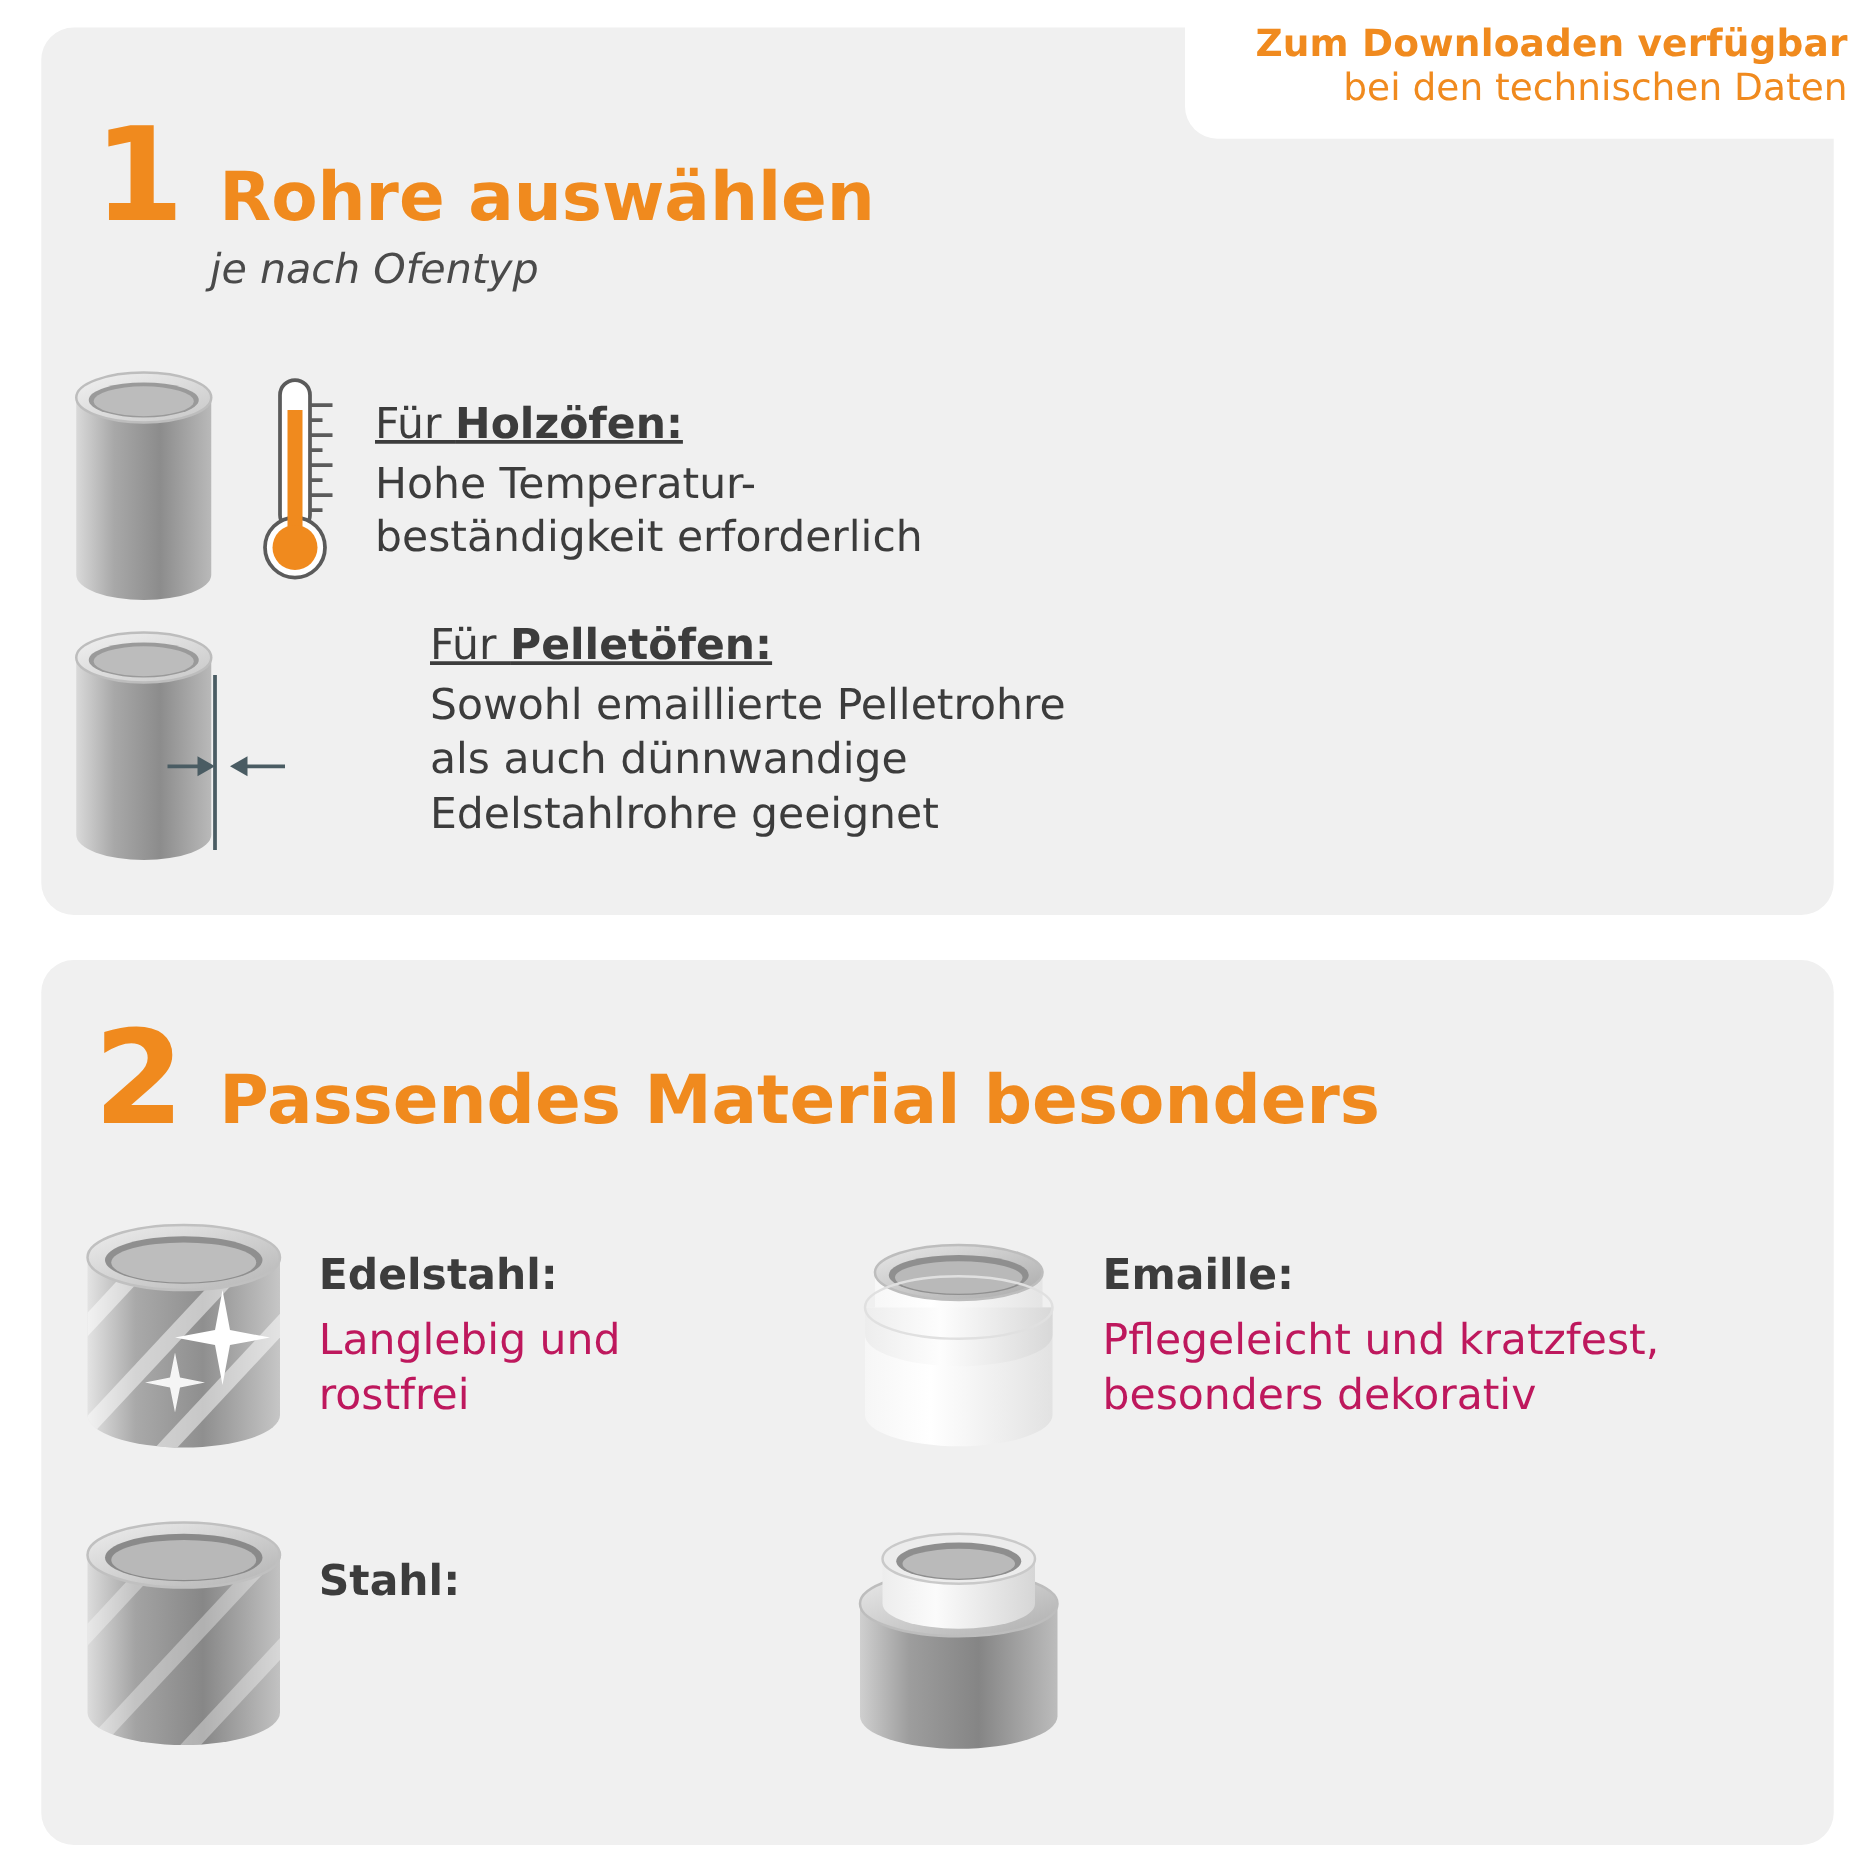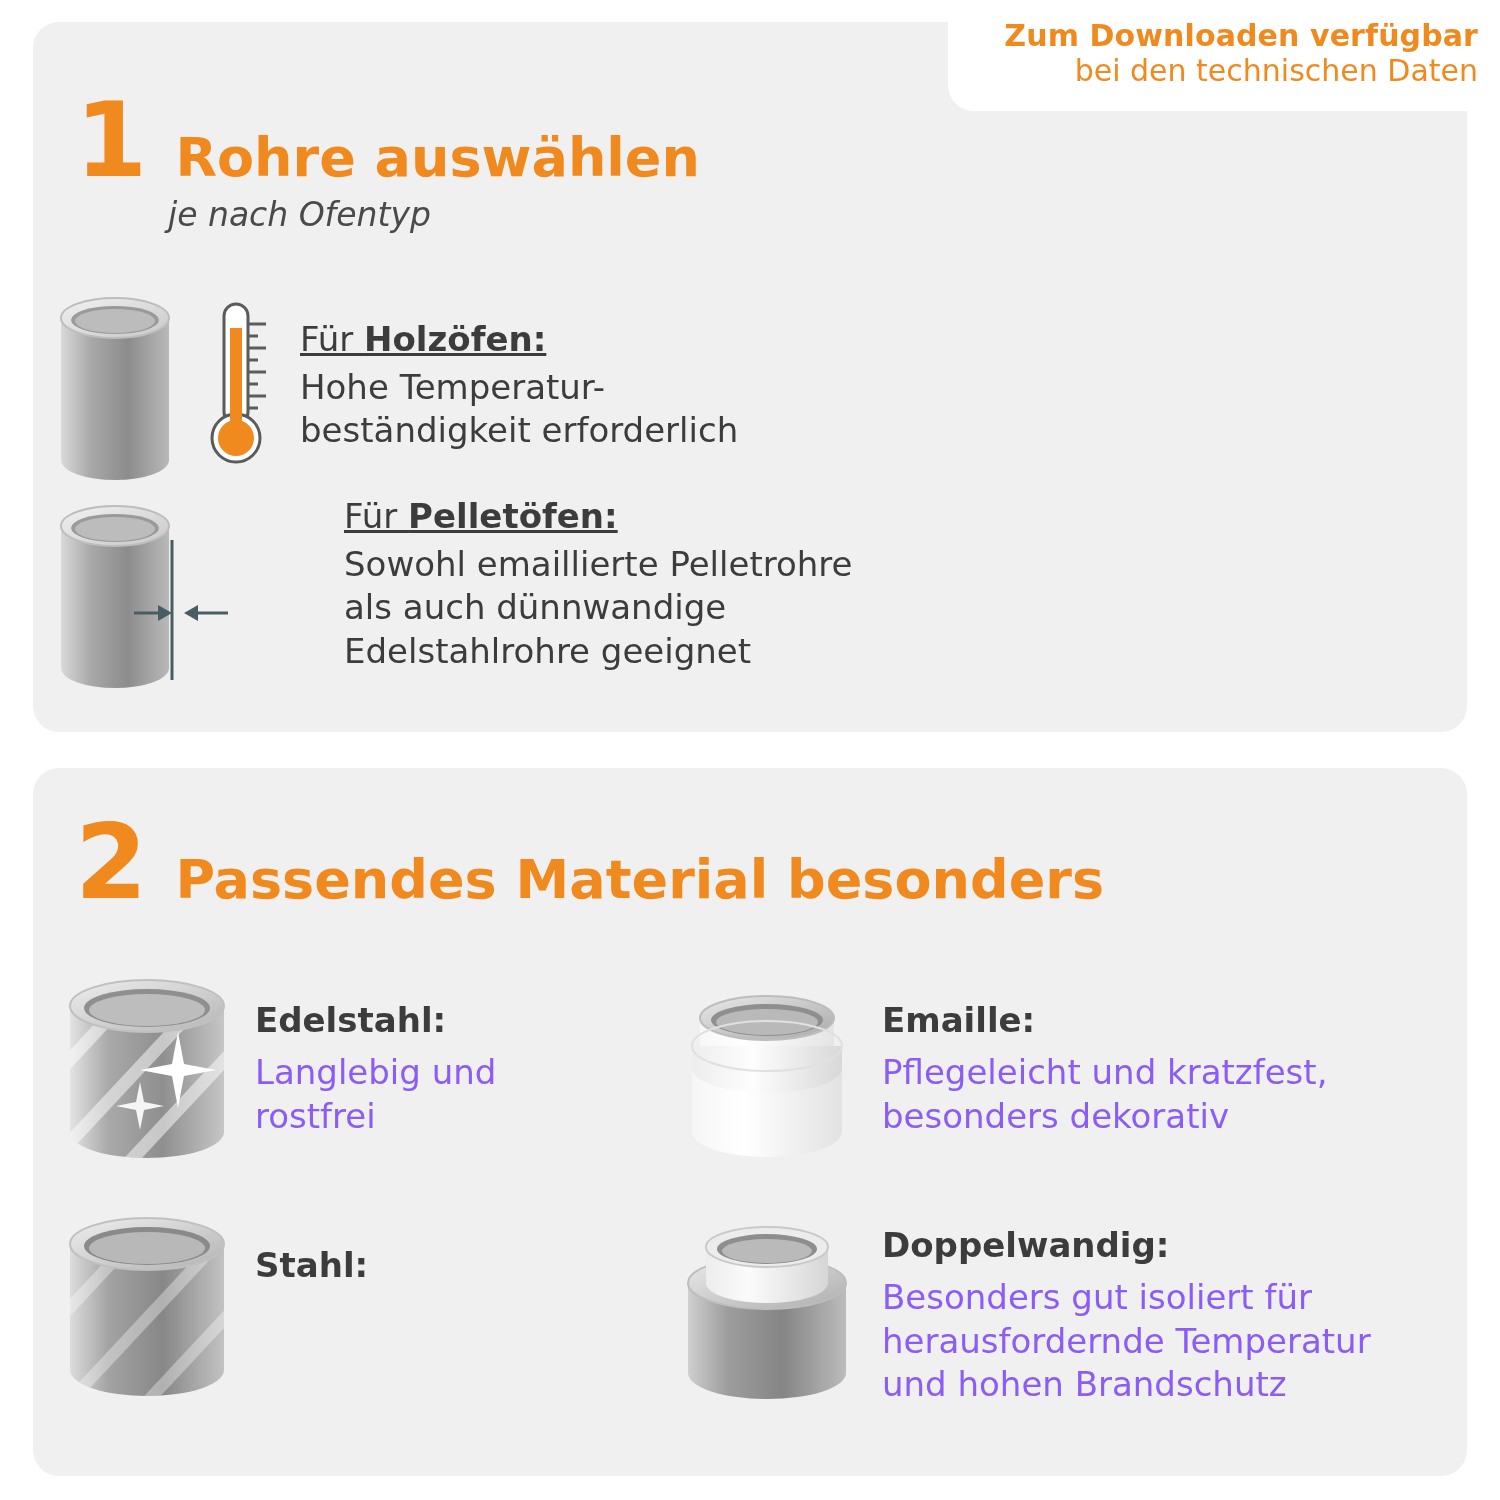--- a/index.html
+++ b/index.html
@@ -129,21 +129,21 @@
   
   .cell { position: absolute; }
   .cell .label {
     font-size: 34px;
     font-weight: bold;
     color: #3c3c3c;
     margin-bottom: 2px;
   }
   .cell .desc {
     font-size: 34px;
-    color: #8b5cf6;
+    color: #be185d;
     line-height: 1.28;
     margin-top: 11px;
   }
 
   #c1-txt { left: 255px; top: 1000px; width: 400px; }
   #c2-txt { left: 882px; top: 1000px; width: 560px; }
   #c3-txt { left: 255px; top: 1245px; width: 400px; }
   #c4-txt { left: 882px; top: 1225px; width: 580px; }
 
   #c1-img { position: absolute; left: 60px; top: 972px; }
@@ -402,20 +402,14 @@
       <path d="M8 78 L8 168 A79 26 0 0 0 166 168 L166 78 Z" fill="url(#gD1)"></path>
       <ellipse cx="87" cy="78" rx="79" ry="26" fill="url(#gD1t)" stroke="#bdbdbd" stroke-width="2"></ellipse>
 
       <path d="M26 42 L26 78 A61 20 0 0 0 148 78 L148 42 Z" fill="url(#gD2)"></path>
       <ellipse cx="87" cy="42" rx="61" ry="20" fill="#ececec" stroke="#c9c9c9" stroke-width="2"></ellipse>
       <ellipse cx="87" cy="44" rx="50" ry="15" fill="#8e8e8e"></ellipse>
       <ellipse cx="87" cy="46" rx="45" ry="12" fill="#bababa"></ellipse>
     </svg>
   </div>
 
-  <div class="cell" id="c4-txt">
-    <div class="label">Doppelwandig:</div>
-    <div class="desc" style="white-space:pre-line">Besonders gut isoliert für
-herausfordernde Temperatur
-und hohen Brandschutz</div>
-  </div>
 
 </div>
 
 </body></html>

